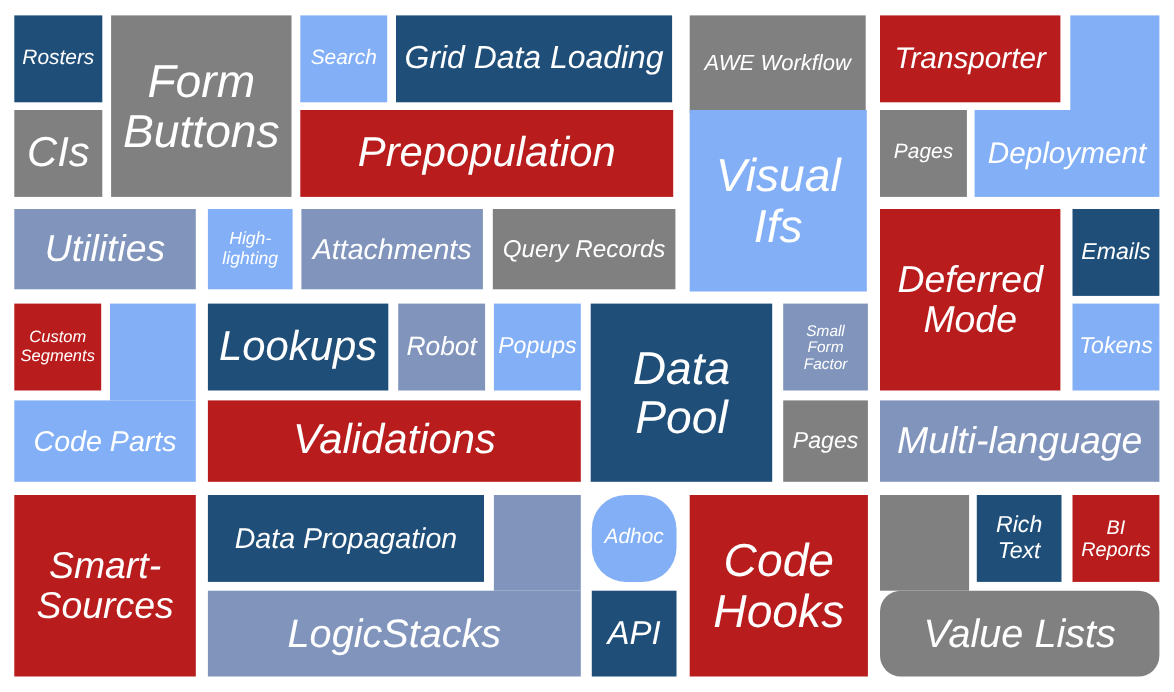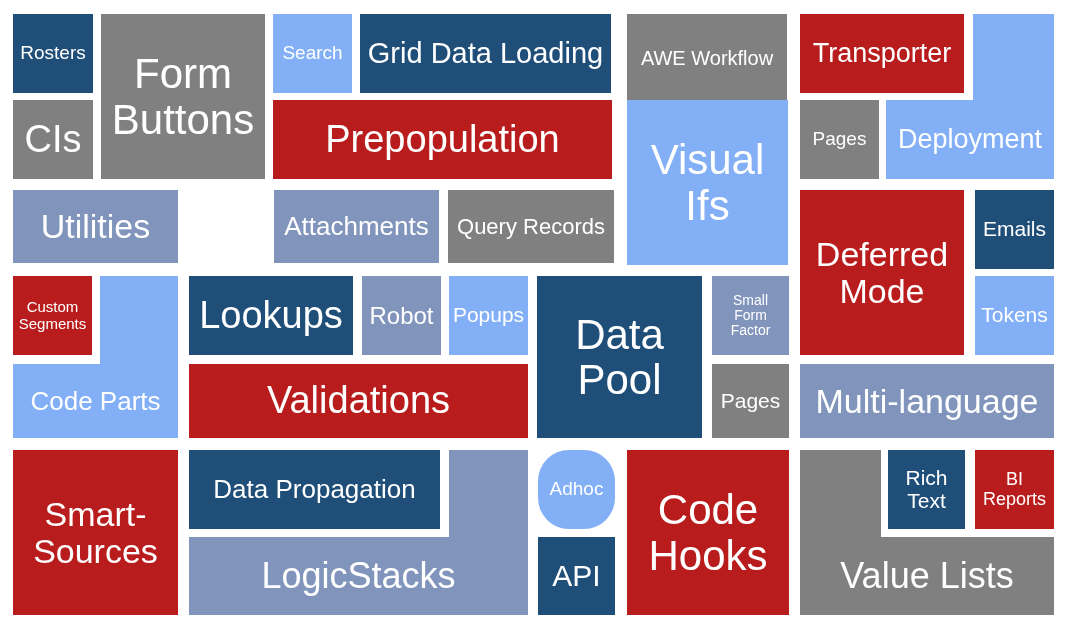--- a/index.html
+++ b/index.html
@@ -21,20 +21,21 @@
     display: flex;
     align-items: center;
     justify-content: center;
     text-align: center;
     color: #ffffff;
     line-height: 1.08;
     box-sizing: border-box;
     padding: 6px 4px;
     white-space: pre-line;
     overflow: hidden;
+    font-style: italic;
     -webkit-font-smoothing: antialiased;
   }
   
   .arm {
     position: absolute;
     box-sizing: border-box;
   }
   .c-dark   { background: #1F4E79; }
   .c-orange { background: #b91c1c; }
   .c-gray   { background: #808080; }
@@ -53,20 +54,22 @@
     <div class="tile c-dark" style="left: 360px; top: 14px; width: 251px; height: 79px; font-size: 29px;"><span>Grid Data Loading</span></div>
     <div class="tile c-gray" style="left: 627px; top: 14px; width: 160px; height: 89px; font-size: 20px;"><span>AWE Workflow</span></div>
     <div class="tile c-orange" style="left: 800px; top: 14px; width: 164px; height: 79px; font-size: 27px;"><span>Transporter</span></div>
     <div class="tile c-orange" style="left: 273px; top: 100px; width: 339px; height: 79px; font-size: 38px;"><span>Prepopulation</span></div>
     <div class="tile c-lblue" style="left: 627px; top: 100px; width: 161px; height: 165px; font-size: 42px;"><span>Visual
 Ifs</span></div>
     <div class="tile c-gray" style="left: 800px; top: 100px; width: 79px; height: 79px; font-size: 19px;"><span>Pages</span></div>
     <div class="arm c-lblue" style="left: 973px; top: 14px; width: 81px; height: 86px;"></div>
     <div class="tile c-lblue" style="left: 886px; top: 100px; width: 168px; height: 79px; font-size: 27px;"><span>Deployment</span></div>
     <div class="tile c-slate" style="left: 13px; top: 190px; width: 165px; height: 73px; font-size: 34px;"><span>Utilities</span></div>
+    <div class="tile c-lblue" style="left: 189px; top: 190px; width: 77px; height: 73px; font-size: 16px;"><span>High-
+lighting</span></div>
     <div class="tile c-slate" style="left: 274px; top: 190px; width: 165px; height: 73px; font-size: 26px;"><span>Attachments</span></div>
     <div class="tile c-gray" style="left: 448px; top: 190px; width: 166px; height: 73px; font-size: 22px;"><span>Query Records</span></div>
     <div class="tile c-orange" style="left: 800px; top: 190px; width: 164px; height: 165px; font-size: 34px; justify-content: center;"><span>Deferred
 Mode</span></div>
     <div class="tile c-dark" style="left: 975px; top: 190px; width: 79px; height: 79px; font-size: 21px;"><span>Emails</span></div>
     <div class="tile c-lblue" style="left: 975px; top: 276px; width: 79px; height: 79px; font-size: 21px;"><span>Tokens</span></div>
     <div class="tile c-orange" style="left: 13px; top: 276px; width: 79px; height: 79px; font-size: 15px;"><span>Custom
 Segments</span></div>
     <div class="arm c-lblue" style="left: 100px; top: 276px; width: 78px; height: 88px;"></div>
     <div class="tile c-lblue" style="left: 13px; top: 364px; width: 165px; height: 74px; font-size: 26px;"><span>Code Parts</span></div>
@@ -88,14 +91,14 @@
     <div class="tile c-slate" style="left: 189px; top: 537px; width: 339px; height: 78px; font-size: 36px;"><span>LogicStacks</span></div>
     <div class="tile c-lblue" style="left: 538px; top: 450px; width: 77px; height: 79px; font-size: 19px; border-radius: 31px;"><span>Adhoc</span></div>
     <div class="tile c-dark" style="left: 538px; top: 537px; width: 77px; height: 78px; font-size: 30px;"><span>API</span></div>
     <div class="tile c-orange" style="left: 627px; top: 450px; width: 162px; height: 165px; font-size: 42px;"><span>Code
 Hooks</span></div>
     <div class="tile c-dark" style="left: 888px; top: 450px; width: 77px; height: 79px; font-size: 21px;"><span>Rich
 Text</span></div>
     <div class="tile c-orange" style="left: 975px; top: 450px; width: 79px; height: 79px; font-size: 18px;"><span>BI
 Reports</span></div>
     <div class="arm c-gray" style="left: 800px; top: 450px; width: 81px; height: 87px;"></div>
-    <div class="tile c-gray" style="left: 800px; top: 537px; width: 254px; height: 78px; font-size: 36px;"><span>Value Lists</span></div>
+    <div class="tile c-gray" style="left: 800px; top: 537px; width: 254px; height: 78px; font-size: 36px; border-radius: 19px;"><span>Value Lists</span></div>
   </div>
 
 </body></html>

